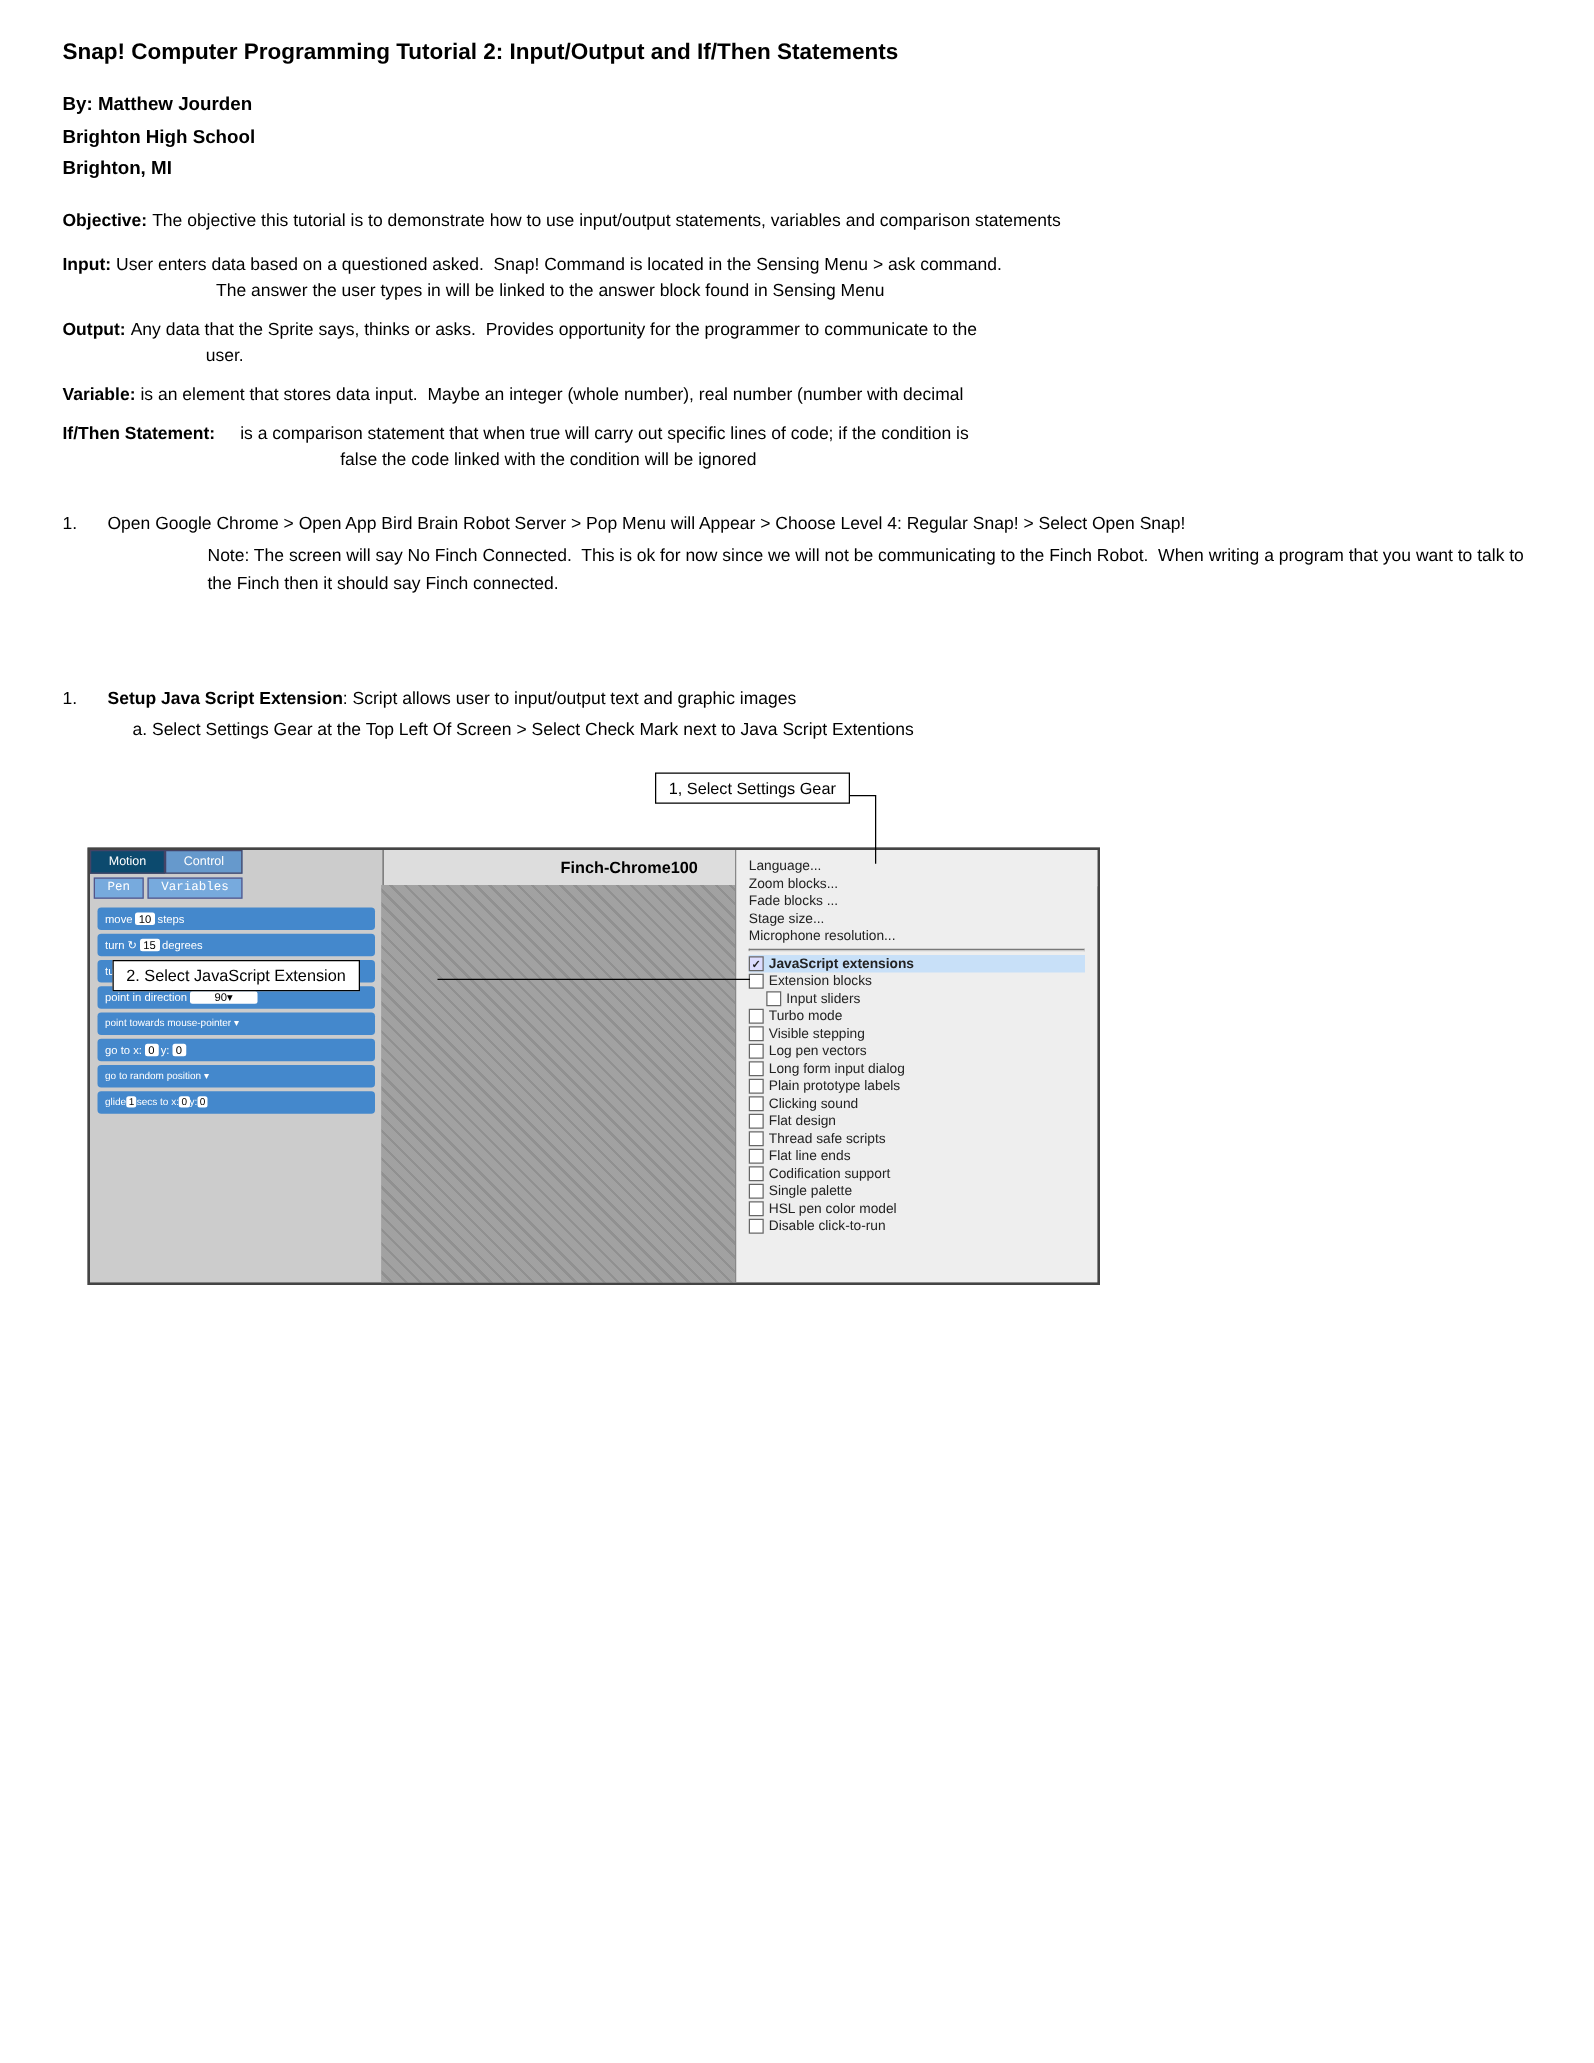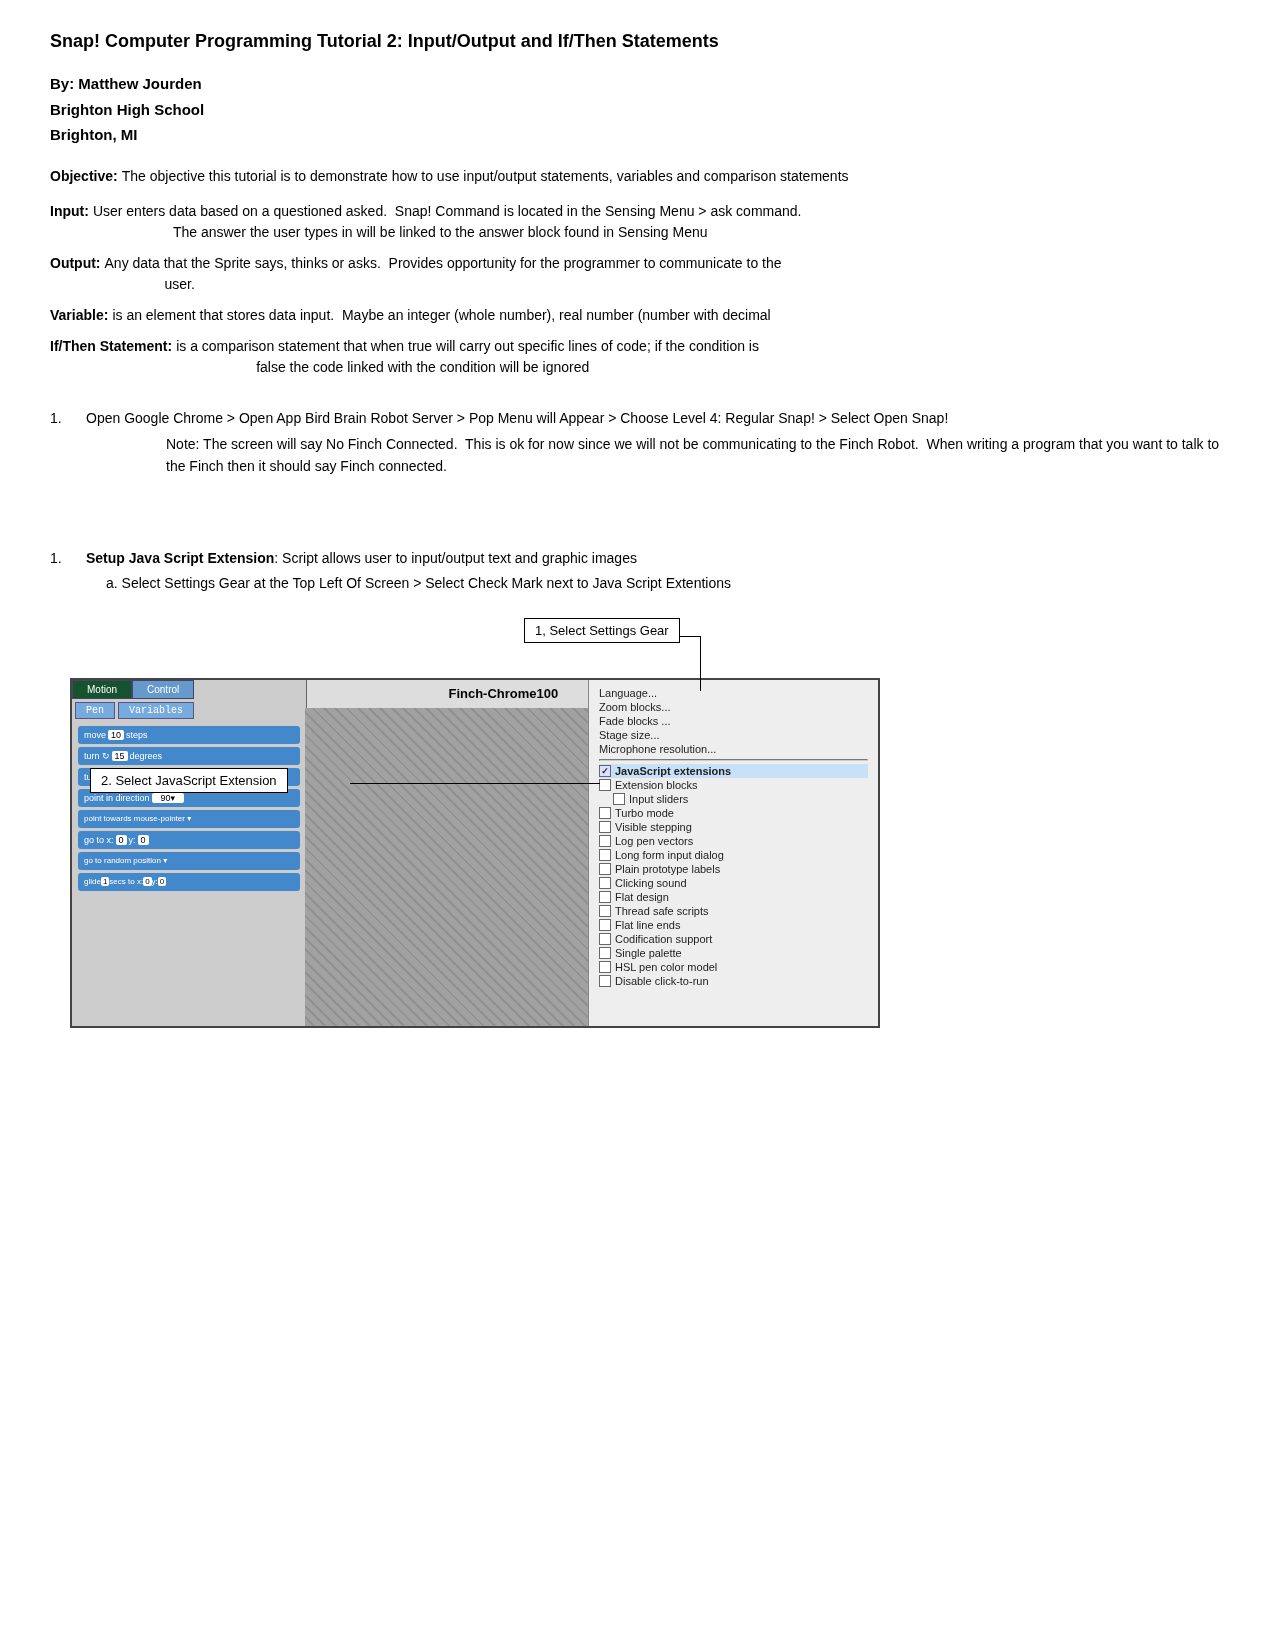--- a/index.html
+++ b/index.html
@@ -124,21 +124,21 @@
       margin-top: 0;
     }
     .snap-tab {
       background: #6699cc;
       color: white;
       font-size: 10px;
       padding: 3px 14px;
       border: 1px solid #446;
     }
     .snap-tab.active {
-      background: #14532d;
+      background: #0c4a6e;
     }
     .snap-submenu {
       display: flex;
       padding: 3px;
       gap: 3px;
       font-family: Liberation Mono, monospace;
     }
     .snap-subtab {
       background: #77aadd;
       color: white;
@@ -293,21 +293,21 @@
   </div>
 
   <div class="def-item" style="align-items:flex-start; margin-top:6px;">
     <span class="def-label" style="white-space:nowrap; margin-right:4px;">Variable:</span>
     <div>
       <div>is an element that stores data input.&nbsp; Maybe an integer (whole number), real number (number with decimal</div>
     </div>
   </div>
 
   <div class="def-item" style="align-items:flex-start; margin-top:6px;">
-    <span class="def-label" style="white-space:nowrap; margin-right:4px;">If/Then Statement:</span>
+    <span class="def-label" style="white-space:nowrap; margin-right:20px;">If/Then Statement:</span>
     <div>
       <div>is a comparison statement that when true will carry out specific lines of code; if the condition is</div>
       <div class="def-indent">false the code linked with the condition will be ignored</div>
     </div>
   </div>
 </div>
 
 <div class="section-break"></div>
 
 <div class="numbered-section">
@@ -376,21 +376,21 @@
 
         <div class="snap-submenu">
           <div class="snap-subtab">Pen</div>
           <div class="snap-subtab">Variables</div>
         </div>
 
         <div class="snap-blocks">
           <div class="snap-block block-blue">move <span style="background:#fff; color:#000; border-radius:2px; padding:0 3px; margin:0 2px;">10</span> steps</div>
           <div class="snap-block block-blue">turn ↻ <span style="background:#fff; color:#000; border-radius:2px; padding:0 3px; margin:0 2px;">15</span> degrees</div>
           <div class="snap-block block-blue">turn ↺ <span style="background:#fff; color:#000; border-radius:2px; padding:0 3px; margin:0 2px;">15</span> degrees</div>
-          <div class="snap-block block-blue">point in direction <span style="background:#fff; color:#000; border-radius:2px; padding:0 9px; margin:0 2px;">90▾</span></div>
+          <div class="snap-block block-blue">point in direction <span style="background:#fff; color:#000; border-radius:2px; padding:0 20px; margin:0 2px;">90▾</span></div>
           <div class="snap-block block-blue" style="font-size:8px;">point towards mouse-pointer ▾</div>
           <div class="snap-block block-blue">go to x: <span style="background:#fff; color:#000; border-radius:2px; padding:0 3px; margin:0 2px;">0</span> y: <span style="background:#fff; color:#000; border-radius:2px; padding:0 3px; margin:0 2px;">0</span></div>
           <div class="snap-block block-blue" style="font-size:8px;">go to random position ▾</div>
           <div class="snap-block block-blue" style="font-size:8px;">glide <span style="background:#fff; color:#000; border-radius:2px; padding:0 2px;">1</span> secs to x: <span style="background:#fff; color:#000; border-radius:2px; padding:0 2px;">0</span> y: <span style="background:#fff; color:#000; border-radius:2px; padding:0 2px;">0</span></div>
         </div>
       </div>
 
       <div class="snap-stage">
         <div class="stage-inner"></div>
       </div>

